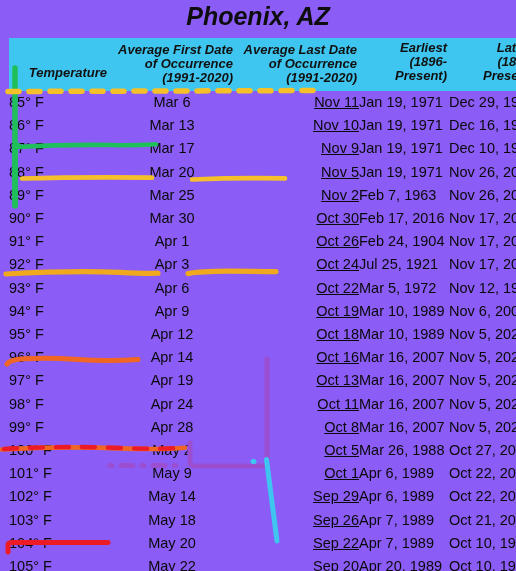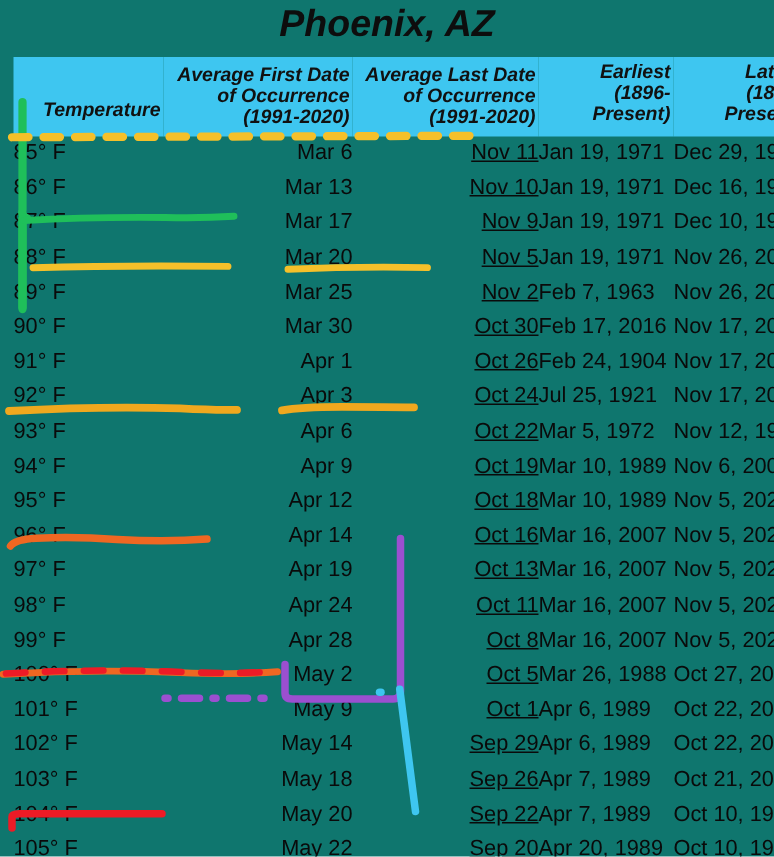--- a/index.html
+++ b/index.html
@@ -11,21 +11,21 @@
     width: 516px;
     height: 571px;
     font-family: "Liberation Sans", sans-serif;
     position: relative;
     overflow: hidden;
   }
   #page {
     position: relative;
     width: 516px;
     height: 571px;
-    background: #0f766e;
+    background: #8b5cf6;
   }
   .title {
     position: absolute;
     left: 0;
     top: 2px;
     width: 516px;
     text-align: center;
     font-size: 25px;
     font-weight: bold;
     font-style: italic;
@@ -67,21 +67,21 @@
   table.grid td {
     font-size: 14.5px;
     color: #0a0a0a;
     padding: 0;
     height: 23.2px;
     line-height: 23.2px;
     border: none;
     white-space: nowrap;
   }
   td.c-temp { text-align: left;  padding-left: 8px; }
-  td.c-first{ text-align: right;  padding-left: 28px; margin-top: 24px; }
+  td.c-first{ text-align: center;  padding-left: 28px; margin-top: 24px; }
   td.c-last { text-align: right;  padding-left: 28px; text-decoration: underline; }
   td.c-earl { text-align: left;  padding-left: 22px; margin-left: 12px; }
   td.c-late { text-align: left;  padding-left: 12px; }
 
   
   #ink {
     position: absolute;
     left: 0; top: 0;
     width: 516px; height: 571px;
     pointer-events: none;

